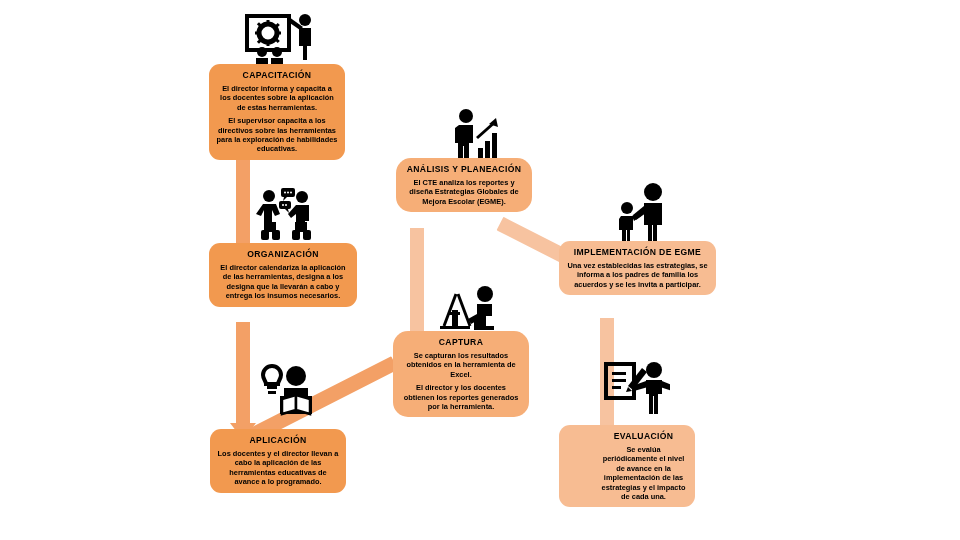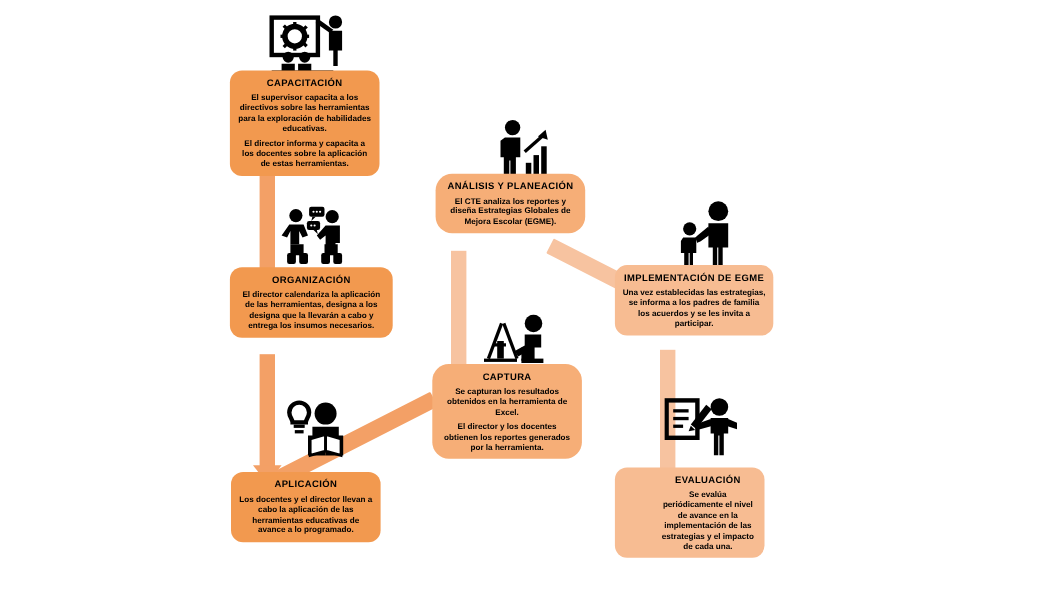--- a/index.html
+++ b/index.html
@@ -184,22 +184,22 @@
       <path d="M22 32l6 -1 -4 -4z"></path>
       <circle cx="50" cy="10" r="8"></circle>
       <path d="M42 20h16v14h-4v20h-4V36h-1v18h-4V34h-3z"></path>
       <path d="M42 21 L28 26 l2 5 L44 27z"></path>
       <path d="M58 21 L70 26 l-2 5 L56 27z"></path>
     </svg>
   </div>
 
   <div class="box dark" style="left:209px;top:64px;width:136px;">
     <div class="title">CAPACITACIÓN</div>
+    <p>El director informa y capacita a los docentes sobre la aplicación de estas herramientas.</p>
     <p>El supervisor capacita a los directivos sobre las herramientas para la exploración de habilidades educativas.</p>
-    <p>El director informa y capacita a los docentes sobre la aplicación de estas herramientas.</p>
   </div>
 
   <div class="box dark" style="left:209px;top:243px;width:148px;">
     <div class="title">ORGANIZACIÓN</div>
     <p>El director calendariza la aplicación de las herramientas, designa a los designa que la llevarán a cabo y entrega los insumos necesarios.</p>
   </div>
 
   <div class="box dark" style="left:210px;top:429px;width:136px;">
     <div class="title">APLICACIÓN</div>
     <p>Los docentes y el director llevan a cabo la aplicación de las herramientas educativas de avance a lo programado.</p>
@@ -209,21 +209,21 @@
     <div class="title">CAPTURA</div>
     <p>Se capturan los resultados obtenidos en la herramienta de Excel.</p>
     <p>El director y los docentes obtienen los reportes generados por la herramienta.</p>
   </div>
 
   <div class="box mid" style="left:396px;top:158px;width:136px;">
     <div class="title">ANÁLISIS Y PLANEACIÓN</div>
     <p>El CTE analiza los reportes y diseña Estrategias Globales de Mejora Escolar (EGME).</p>
   </div>
 
-  <div class="box soft" style="left:559px;top:241px;width:144px;">
+  <div class="box soft" style="left:559px;top:241px;width:157px;">
     <div class="title">IMPLEMENTACIÓN DE EGME</div>
     <p>Una vez establecidas las estrategias, se informa a los padres de familia los acuerdos y se les invita a participar.</p>
   </div>
 
   <div class="box soft" style="left:559px;top:425px;width:136px;padding-left:40px;">
     <div class="title">EVALUACIÓN</div>
     <p>Se evalúa periódicamente el nivel de avance en la implementación de las estrategias y el impacto de cada una.</p>
   </div>
 
 </div>

